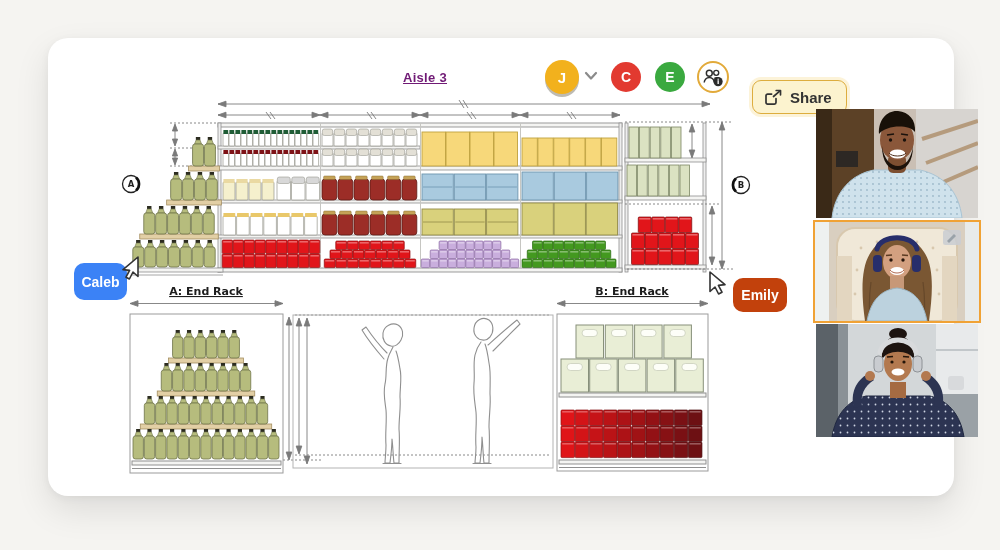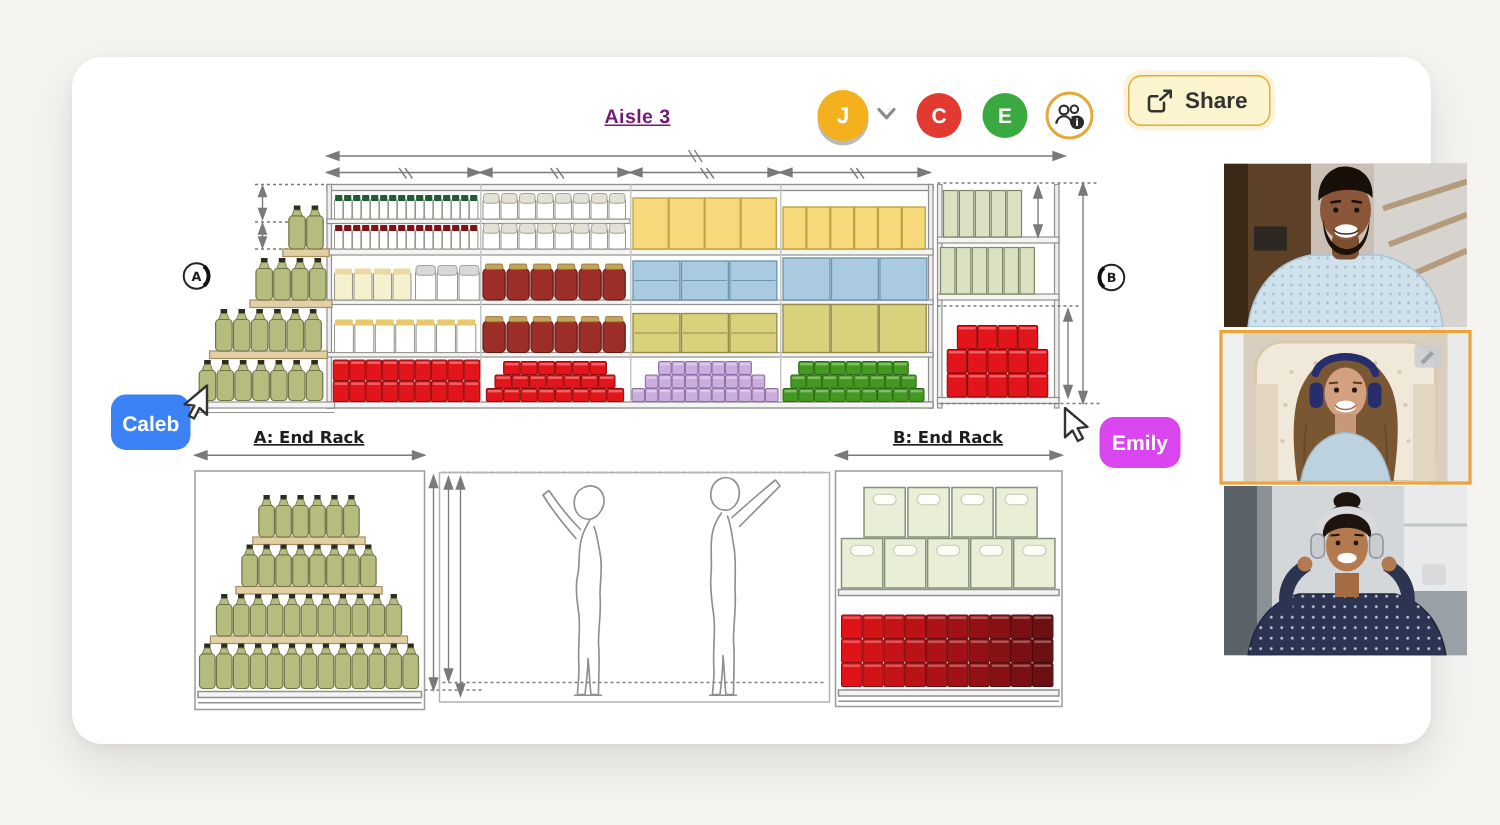--- a/index.html
+++ b/index.html
@@ -13,29 +13,29 @@
   .avatar{position:absolute;border-radius:50%;display:flex;align-items:center;justify-content:center;
         color:#fff;font-weight:bold;cursor:pointer;}
   .av-j{left:545px;top:60px;width:34px;height:34px;font-size:15px;background:#f2b11d;
         box-shadow:0 3px 0 rgba(40,30,0,.30);}
   .av-c{left:611px;top:62px;width:30px;height:30px;font-size:14px;background:#e23a30;}
   .av-e{left:655px;top:62px;width:30px;height:30px;font-size:14px;background:#3aa93f;}
   .chev{position:absolute;left:584px;top:71px;width:14px;height:10px;}
   .collab{position:absolute;left:697px;top:61px;width:32px;height:32px;border-radius:50%;
         background:#fff;border:2px solid #e2aa3a;box-sizing:border-box;display:flex;
         align-items:center;justify-content:center;cursor:pointer;}
-  .share{position:absolute;left:752px;top:50px;height:32px;padding:0 14px 0 11px;display:flex;
+  .share{position:absolute;left:752px;top:80px;height:32px;padding:0 14px 0 11px;display:flex;
         align-items:center;gap:7px;background:#fcf3cf;border:1.5px solid #ddad3e;border-radius:9px;
         font-size:15px;font-weight:600;color:#333;cursor:pointer;
         box-shadow:0 0 0 3px rgba(240,200,80,.22);}
   
   .cursor-label{position:absolute;color:#fff;font-weight:bold;font-size:14px;display:flex;
         align-items:center;justify-content:center;border-radius:10px;}
   .lbl-caleb{left:74px;top:263px;width:53px;height:37px;background:#3b82f6;}
-  .lbl-emily{left:733px;top:278px;width:54px;height:34px;background:#d946ef;}
+  .lbl-emily{left:733px;top:278px;width:54px;height:34px;background:#c2410c;}
   .cur{position:absolute;width:24px;height:26px;}
   .cur-caleb{left:119px;top:256px;}
   .cur-emily{left:705px;top:271px;}
   
   #plano{position:absolute;left:55px;top:88px;width:710px;height:400px;}
   
   .tile{position:absolute;left:816px;width:162px;overflow:hidden;background:#ccc;cursor:pointer;}
   .tile svg{display:block;width:100%;height:100%;}
   .t1{top:109px;height:109px;}
   .t2{left:813px;top:220px;width:168px;height:103px;border:2px solid #f0a235;box-sizing:border-box;}

